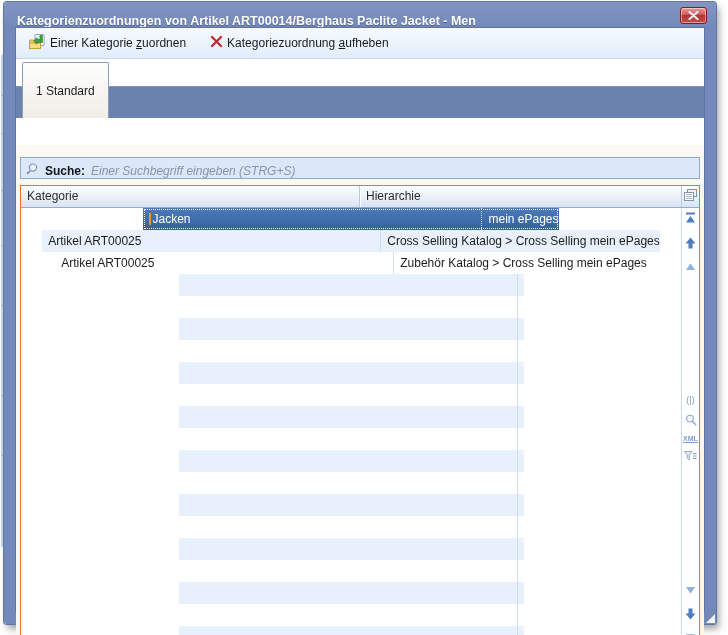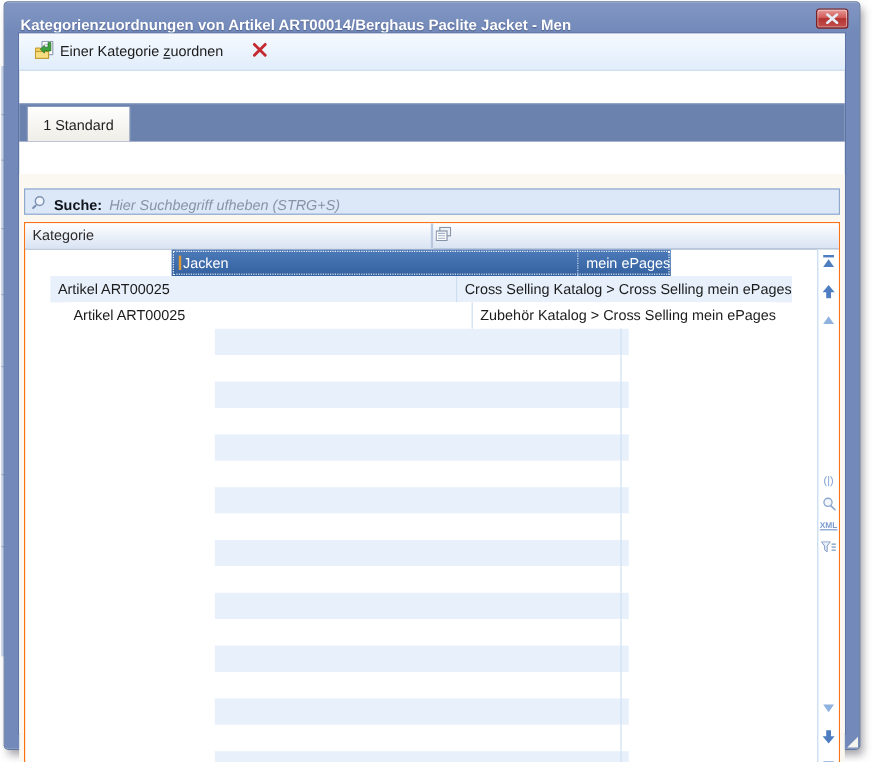--- a/index.html
+++ b/index.html
@@ -39,21 +39,21 @@
   .tb-btn{display:flex;align-items:center;gap:4px;padding:2px 4px;border:1px solid transparent;border-radius:2px;cursor:pointer;color:#1b1b1b;}
   .tb-btn u{text-decoration:underline;}
 
   .tabstrip{
     height:32px;flex:0 0 32px;background:#6c82ae;display:flex;align-items:flex-end;padding-left:6px;
     box-shadow:inset 0 1px 0 rgba(255,255,255,.15);
   }
   .tab{
     height:23px;background:linear-gradient(180deg,#fefefe,#efede6);
     border:1px solid #8b9dbd;border-bottom:none;border-radius:2px 2px 0 0;
-    padding:3px 13px;display:flex;align-items:center;color:#222;cursor:pointer;
+    padding:16px 13px;display:flex;align-items:center;color:#222;cursor:pointer;
   }
 
   .content{flex:1;background:#faf8f1;padding:12px 4px 0 4px;display:flex;flex-direction:column;position:relative;}
 
   .searchbar{
     height:20px;flex:0 0 20px;background:#dce8f8;border:1px solid #90a8cc;
     display:flex;align-items:flex-end;gap:6px;padding:0 5px;cursor:text;
   }
   .search-label{font-weight:bold;color:#10141c;}
   .search-placeholder{font-style:italic;color:#8794a8;}
@@ -124,45 +124,47 @@
           </svg>
         </span>
         <span><span>Einer Kategorie </span><u>z</u><span>uordnen</span></span>
       </div>
       <div class="tb-btn">
         <span>
           <svg width="13" height="13" viewBox="0 0 13 13">
               <path d="M2 2 L11 11 M11 2 L2 11" stroke="#c42b30" stroke-width="2.4" stroke-linecap="round"></path>
             </svg>
         </span>
+        <span><span>Kategoriezuordnung </span><u>a</u><span>ufheben</span></span>
       </div>
     </div>
 
     <div class="tabstrip">
       <div class="tab">
         <span>1 Standard</span>
       </div>
     </div>
 
     <div class="content">
 
       <div class="searchbar">
         <span>
           <svg width="13" height="13" viewBox="0 0 13 13">
             <line x1="3.6" y1="9.4" x2="1.6" y2="11.4" stroke="#7e93b4" stroke-width="1.8" stroke-linecap="round"></line>
             <circle cx="7" cy="5.6" r="3.6" fill="#eef3fb" stroke="#7e93b4" stroke-width="1.2"></circle>
           </svg>
         </span>
         <span class="search-label">Suche:</span>
-        <span class="search-placeholder">Hier Suchbegriff ufheben (STRG+S)</span>
+        <span class="search-placeholder">Einer Suchbegriff eingeben (STRG+S)</span>
       </div>
 
       <div class="tablebox">
         <div class="thead">
           <div class="th th1">Kategorie</div>
+          <div class="th th2">Hierarchie</div>
           <div class="th-gutter">
             <span>
               <svg width="13" height="12" viewBox="0 0 13 12">
                 <rect x="3.5" y="0.5" width="9" height="7" fill="#eef2f8" stroke="#8593a8"></rect>
                 <rect x="0.5" y="3.5" width="9" height="8" fill="#ffffff" stroke="#8593a8"></rect>
                 <path d="M2 5.5 h6 M2 7.5 h6 M2 9.5 h6" stroke="#9fb0c8" stroke-width="0.9"></path>
               </svg>
             </span>
           </div>
         </div>

